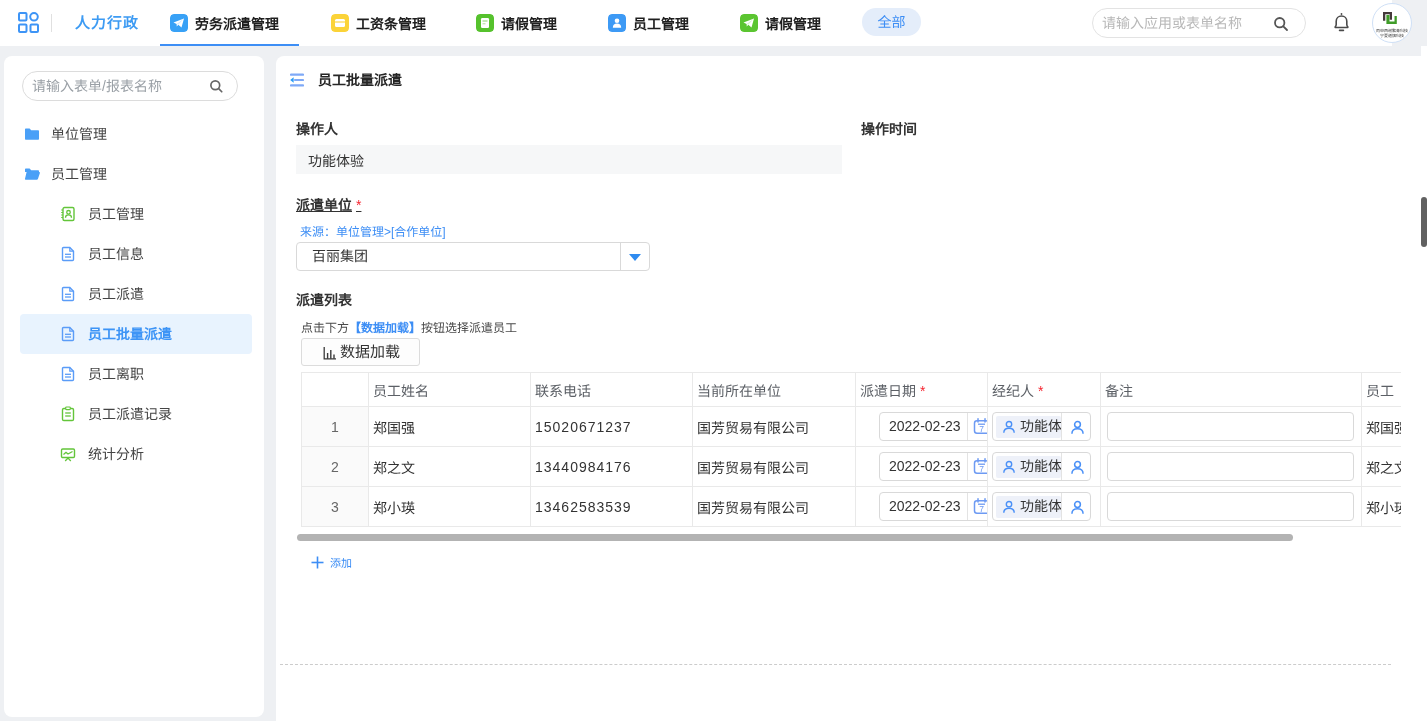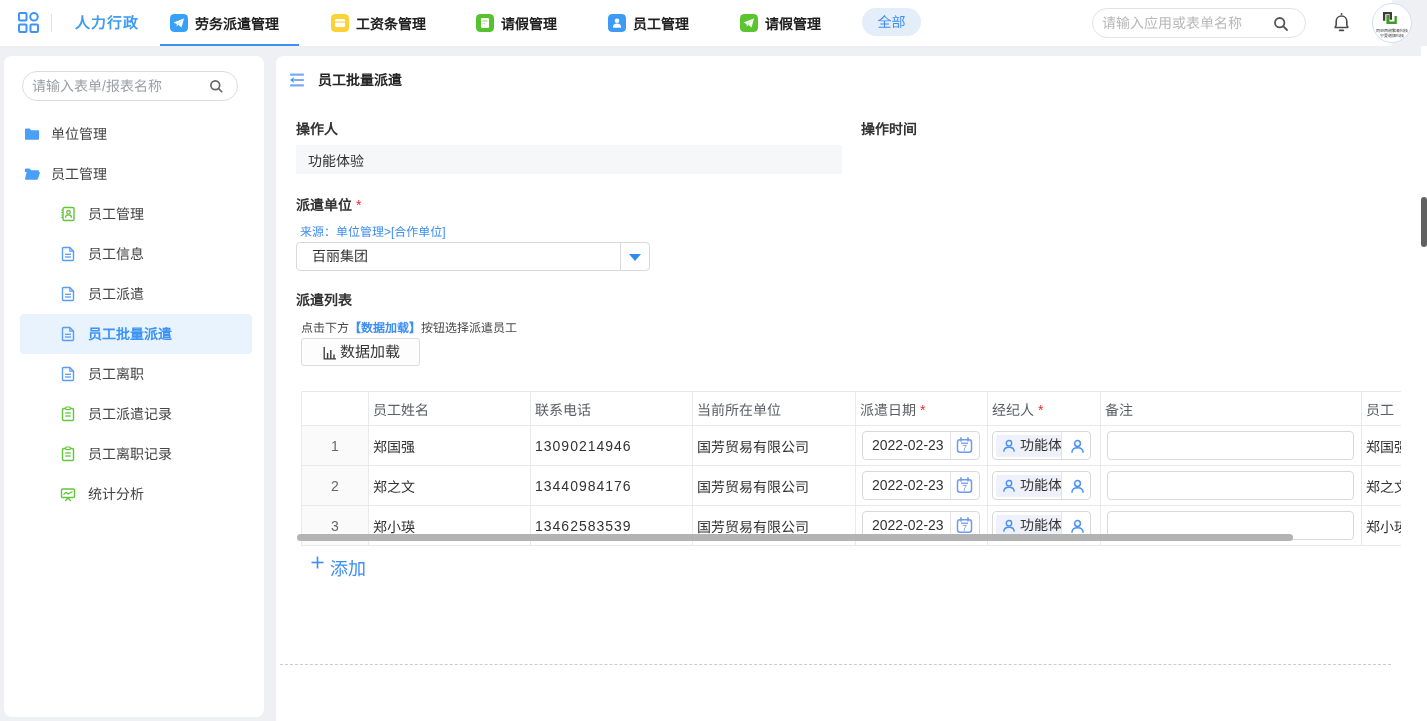--- a/index.html
+++ b/index.html
@@ -43,21 +43,21 @@
 .star { color:#f5222d; font-weight:400; margin-left:4px; }
 .ro-input { background:#f6f7f8; height:29px; line-height:29px; padding-top:2px; padding-left:12px; font-size:14px; color:#333; }
 
 
 #dtable { border-collapse:collapse; table-layout:fixed; width:1360px; }
 #dtable th, #dtable td { border:1px solid #e9e9e9; font-weight:400; text-align:left; padding:0 0 0 4px; font-size:14px; overflow:hidden; white-space:nowrap; }
 #dtable th { height:34px; color:#5c6066; background:#fff; }
 #dtable td { height:40px; color:#333; }
 #dtable td.idx { text-align:center; padding:0; color:#666; background:#fafafa; }
 .inbox { position:relative; border:1px solid #d9d9d9; border-radius:4px; height:29px; background:#fff; }
-.dateb { width:118px; margin-left:2px; }
+.dateb { width:118px; margin-left:19px; }
 .dateb .dtxt { position:absolute; left:9px; top:0; line-height:27px; font-size:14px; color:#333; }
 .dateb .dsep { position:absolute; right:28px; top:0; width:1px; height:27px; background:#e3e3e3; }
 .brokb { width:99px; margin-left:0; }
 .btag { position:absolute; left:3px; top:3px; width:65px; height:22px; background:#eef1f9; border-radius:2px; overflow:hidden; white-space:nowrap; }
 .bsep { position:absolute; right:28px; top:0; width:1px; height:27px; background:#e3e3e3; }
 .btag .btxt { position:absolute; left:24px; top:0; line-height:21px; font-size:14px; color:#333; }
 .memob { width:247px; margin-left:2px; }
 
 
 .vscroll { position:absolute; left:1421px; top:46px; width:6px; height:675px; background:#fff; }
@@ -214,29 +214,20 @@
       <svg class="ticn" viewBox="0 0 16 16">
           <rect x="2.5" y="2.5" width="11" height="12" rx="1.3" fill="none" stroke="#63c53a" stroke-width="1.4"></rect>
           <rect x="5.7" y="1" width="4.6" height="2.6" rx="0.8" fill="#fff" stroke="#63c53a" stroke-width="1.2"></rect>
           <line x1="5.2" y1="7" x2="10.8" y2="7" stroke="#63c53a" stroke-width="1.3"></line>
           <line x1="5.2" y1="10" x2="10.8" y2="10" stroke="#63c53a" stroke-width="1.3"></line>
         </svg>
       <span class="tlabel">员工派遣记录</span>
     </div>
     <div class="trow lv2">
       <svg class="ticn" viewBox="0 0 16 16">
-          <rect x="2.5" y="2.5" width="11" height="12" rx="1.3" fill="none" stroke="#63c53a" stroke-width="1.4"></rect>
-          <rect x="5.7" y="1" width="4.6" height="2.6" rx="0.8" fill="#fff" stroke="#63c53a" stroke-width="1.2"></rect>
-          <line x1="5.2" y1="7" x2="10.8" y2="7" stroke="#63c53a" stroke-width="1.3"></line>
-          <line x1="5.2" y1="10" x2="10.8" y2="10" stroke="#63c53a" stroke-width="1.3"></line>
-        </svg>
-      <span class="tlabel">员工离职记录</span>
-    </div>
-    <div class="trow lv2">
-      <svg class="ticn" viewBox="0 0 16 16">
           <rect x="1.5" y="3" width="13" height="8.5" rx="1.2" fill="none" stroke="#63c53a" stroke-width="1.4"></rect>
           <path d="M3.5 8.5 L6 6.3 L8 8 L12.5 5.5" fill="none" stroke="#63c53a" stroke-width="1.3"></path>
           <line x1="8" y1="11.5" x2="8" y2="12.8" stroke="#63c53a" stroke-width="1.3"></line>
           <line x1="5.2" y1="15" x2="8" y2="12" stroke="#63c53a" stroke-width="1.2"></line>
           <line x1="10.8" y1="15" x2="8" y2="12" stroke="#63c53a" stroke-width="1.2"></line>
         </svg>
       <span class="tlabel">统计分析</span>
     </div>
   </div>
 </div>
@@ -248,21 +239,21 @@
       <line x1="1" y1="12.4" x2="13" y2="12.4"></line>
     </g>
     <path d="M3.6 4.3 L0.2 7 L3.6 9.7 Z" fill="#2b9cf5"></path>
   </svg>
   <div class="ct" style="left:42px;top:13px;font-size:14px;color:#262626;font-weight:700;">员工批量派遣</div>
 
   <div class="ct lbl" style="left:20px;top:62px;">操作人</div>
   <div class="ct ro-input" style="left:20px;top:89px;width:546px;">功能体验</div>
   <div class="ct lbl" style="left:585px;top:62px;">操作时间</div>
 
-  <div class="ct lbl" style="left:20px;top:138px;">派遣单位<span class="star">*</span></div>
+  <div class="ct lbl" style="left:20px;top:138px;text-decoration:underline;">派遣单位<span class="star">*</span></div>
   <div class="ct" style="left:24px;top:166px;font-size:12px;color:#3d8ef5;">来源：单位管理&gt;[合作单位]</div>
   <div class="ct" style="left:20px;top:186px;width:354px;height:29px;border:1px solid #d9d9d9;border-radius:4px;background:#fff;">
     <div style="position:absolute;left:15px;top:0;line-height:27px;font-size:14px;color:#333;">百丽集团</div>
     <div style="position:absolute;right:0;top:0;width:29px;height:27px;border-left:1px solid #d9d9d9;">
       <svg style="position:absolute;left:7px;top:10px;width:14px;height:9px" viewBox="0 0 14 9">
           <path d="M1 1 L7 8 L13 1 Z" fill="#2e8bf0"></path>
         </svg>
     </div>
   </div>
 
@@ -271,21 +262,21 @@
   <div class="ct" style="left:25px;top:282px;width:119px;height:28px;border:1px solid #dcdcdc;border-radius:3px;background:#fdfdfd;">
     <svg style="position:absolute;left:21px;top:7px;width:14px;height:14px" viewBox="0 0 14 14">
       <path d="M1.2 1 L1.2 12.8 L13 12.8" fill="none" stroke="#3a3a3a" stroke-width="1.3"></path>
       <line x1="4.6" y1="12.8" x2="4.6" y2="7" stroke="#3a3a3a" stroke-width="1.4"></line>
       <line x1="7.8" y1="12.8" x2="7.8" y2="4" stroke="#3a3a3a" stroke-width="1.4"></line>
       <line x1="11" y1="12.8" x2="11" y2="8.5" stroke="#3a3a3a" stroke-width="1.4"></line>
     </svg>
     <div style="position:absolute;left:38px;top:0;line-height:26px;font-size:15px;color:#333;">数据加载</div>
   </div>
 
-  <div class="ct" id="tablewrap" style="left:25px;top:335px;width:1100px;height:156px;overflow:hidden;">
+  <div class="ct" id="tablewrap" style="left:25px;top:316px;width:1100px;height:156px;overflow:hidden;">
     <table id="dtable">
       <colgroup>
         <col style="width:67px">
           <col style="width:162px">
           <col style="width:162px">
           <col style="width:163px">
         <col style="width:132px">
           <col style="width:113px">
           <col style="width:261px">
           <col style="width:300px">
@@ -297,21 +288,21 @@
             <th>联系电话</th>
             <th>当前所在单位</th>
         <th>派遣日期 <span style="color:#f5222d">*</span></th>
         <th>经纪人 <span style="color:#f5222d">*</span></th>
         <th>备注</th>
             <th>员工</th>
       </tr>
       <tr>
         <td class="idx">1</td>
             <td>郑国强</td>
-            <td style="letter-spacing:1px">13090214946</td>
+            <td style="letter-spacing:1px">15020671237</td>
             <td>国芳贸易有限公司</td>
         <td>
               <div class="inbox dateb">
                 <div class="dtxt">2022-02-23</div>
                 <div class="dsep"></div>
           <svg style="position:absolute;right:6px;top:5px;width:17px;height:17px" viewBox="0 0 17 17">
                   <rect x="1.5" y="2.8" width="14" height="12.5" rx="2.5" fill="none" stroke="#6d9af3" stroke-width="1.5"></rect>
                   <line x1="5" y1="0.8" x2="5" y2="4" stroke="#6d9af3" stroke-width="1.5" stroke-linecap="round"></line>
                   <line x1="12" y1="0.8" x2="12" y2="4" stroke="#6d9af3" stroke-width="1.5" stroke-linecap="round"></line>
                   <line x1="5" y1="6.2" x2="12" y2="6.2" stroke="#6d9af3" stroke-width="1.3"></line>
@@ -416,21 +407,21 @@
         <td>
               <div class="inbox memob"></div>
             </td>
         <td>郑小瑛</td>
       </tr>
     </tbody>
       </table>
   </div>
   <div class="ct" style="left:21px;top:478px;width:996px;height:7px;border-radius:4px;background:#b3b3b3;"></div>
 
-  <div class="ct" style="left:35px;top:498px;font-size:18px;color:#3d8ef5;">
+  <div class="ct" style="left:35px;top:498px;font-size:11px;color:#3d8ef5;">
     <svg style="position:absolute;left:0;top:2px;width:13px;height:13px" viewBox="0 0 13 13">
         <line x1="6.5" y1="0.5" x2="6.5" y2="12.5" stroke="#3d8ef5" stroke-width="1.6"></line>
         <line x1="0.5" y1="6.5" x2="12.5" y2="6.5" stroke="#3d8ef5" stroke-width="1.6"></line>
       </svg>
     <span style="margin-left:19px;">添加</span>
   </div>
 
   <div class="ct" style="left:4px;top:608px;width:1111px;height:0;border-top:1px dashed #ccc;"></div>
 </div>
 <div class="vscroll">

